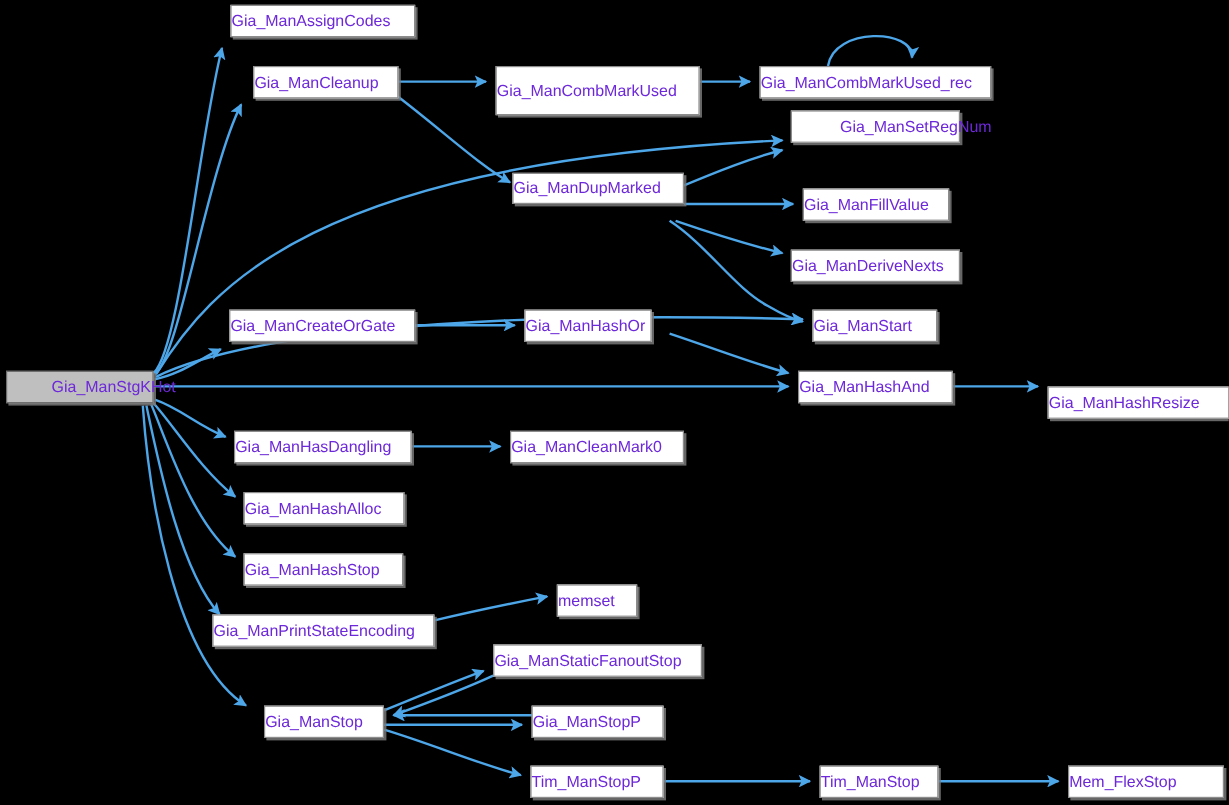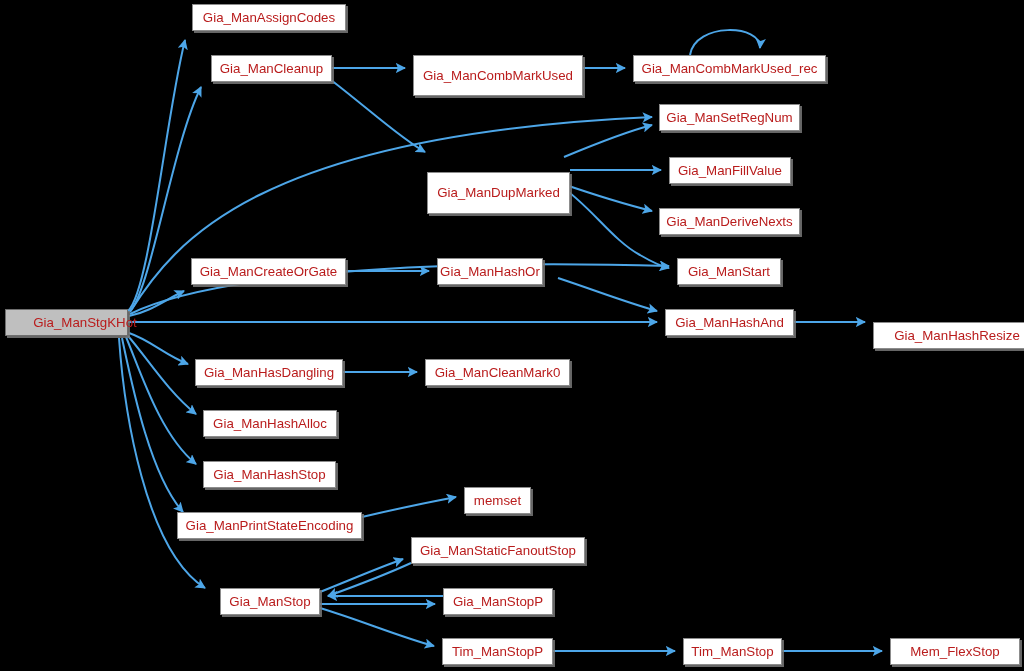--- a/index.html
+++ b/index.html
@@ -21,26 +21,25 @@
     left: 0;
     top: 0;
     width: 1024px;
     height: 671px;
   }
   .node {
     position: absolute;
     box-sizing: border-box;
     background: #ffffff;
     border: 1px solid #8c8c8c;
-    color: #b91c1c;
+    color: #6d28d9;
     font-size: 13.3px;
     line-height: 1;
     display: flex;
     align-items: center;
-    justify-content: center;
     white-space: nowrap;
     box-shadow: 2px 2px 0 rgba(120,120,120,0.85);
     z-index: 5;
     letter-spacing: 0px;
   }
   .node.root {
     background: #bfbfbf;
     border: 1px solid #6e6e6e;
   }
 </style>
@@ -99,24 +98,24 @@
       </div>
       <div class="node" style="left: 211px; top: 55px; width: 121px; height: 27px; background: rgb(255, 255, 255); border-color: rgb(140, 140, 140);">
         <span>Gia_ManCleanup</span>
       </div>
       <div class="node" style="left: 413px; top: 55px; width: 170px; height: 41px; background: rgb(255, 255, 255); border-color: rgb(140, 140, 140);">
         <span>Gia_ManCombMarkUsed</span>
       </div>
       <div class="node" style="left: 633px; top: 55px; width: 193px; height: 27px; background: rgb(255, 255, 255); border-color: rgb(140, 140, 140);">
         <span>Gia_ManCombMarkUsed_rec</span>
       </div>
-      <div class="node" style="left: 659px; top: 104px; width: 141px; height: 27px; background: rgb(255, 255, 255); border-color: rgb(140, 140, 140);">
+      <div class="node" style="left: 659px; top: 92px; width: 141px; height: 27px; background: rgb(255, 255, 255); border-color: rgb(140, 140, 140); padding-left: 40px;">
         <span>Gia_ManSetRegNum</span>
       </div>
-      <div class="node" style="left: 427px; top: 172px; width: 143px; height: 42px; background: rgb(255, 255, 255); border-color: rgb(140, 140, 140);">
+      <div class="node" style="left: 427px; top: 144px; width: 143px; height: 26px; background: rgb(255, 255, 255); border-color: rgb(140, 140, 140);">
         <span>Gia_ManDupMarked</span>
       </div>
       <div class="node" style="left: 669px; top: 157px; width: 122px; height: 27px; background: rgb(255, 255, 255); border-color: rgb(140, 140, 140);">
         <span>Gia_ManFillValue</span>
       </div>
       <div class="node" style="left: 659px; top: 208px; width: 141px; height: 27px; background: rgb(255, 255, 255); border-color: rgb(140, 140, 140);">
         <span>Gia_ManDeriveNexts</span>
       </div>
       <div class="node" style="left: 191px; top: 258px; width: 155px; height: 27px; background: rgb(255, 255, 255); border-color: rgb(140, 140, 140);">
         <span>Gia_ManCreateOrGate</span>

